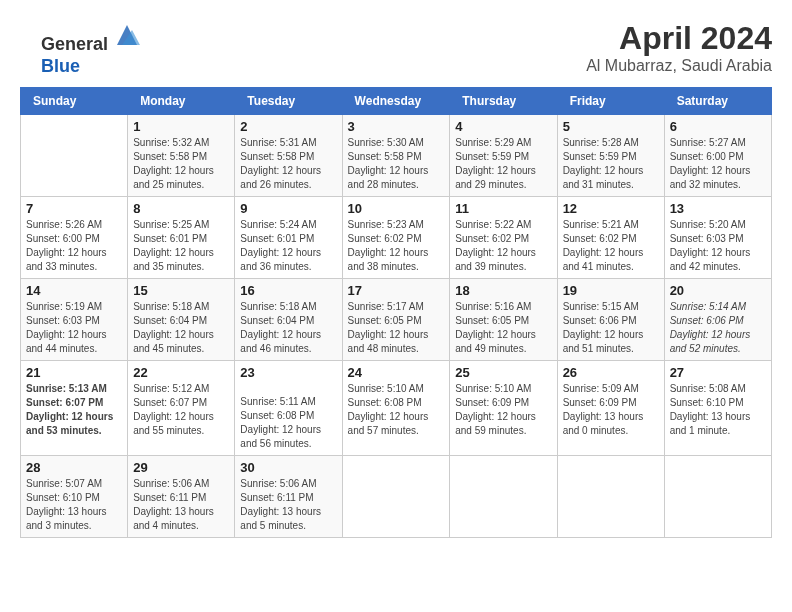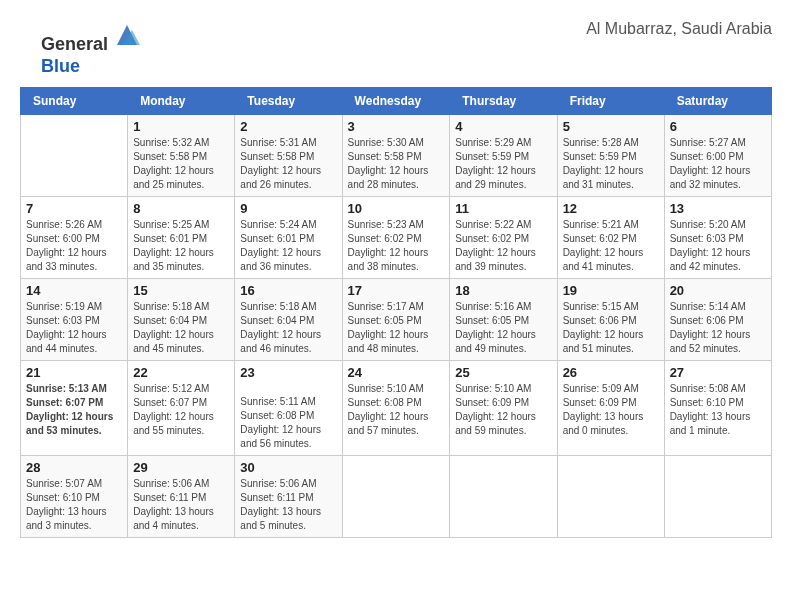--- a/index.html
+++ b/index.html
@@ -99,20 +99,21 @@
             <polygon points="5,25 15,5 25,25" fill="#1a5fb4" opacity="0.8"></polygon>
             <polygon points="10,25 20,10 28,25" fill="#3a8fd4" opacity="0.6"></polygon>
           </svg>
       </div>
       <div class="logo-text">
         <span class="logo-blue">Blue</span>
       </div>
     </div>
   </div>
   <div class="title-area">
+    <div class="month-title">April 2024</div>
     <div class="location-title">Al Mubarraz, Saudi Arabia</div>
   </div>
 </div>
 
 <table class="calendar">
   <thead>
     <tr>
     <th>Sunday</th>
         <th>Monday</th>
         <th>Tuesday</th>
@@ -257,21 +258,21 @@
         </td>
         <td>
           <span class="day-num">19</span>
           <div class="day-detail" style="white-space: pre-line;">Sunrise: 5:15 AM
 Sunset: 6:06 PM
 Daylight: 12 hours
 and 51 minutes.</div>
         </td>
         <td>
           <span class="day-num">20</span>
-          <div class="day-detail" style="white-space: pre-line;">Sunrise: 5:14 AM
+          <div class="day-detail" style="white-space: pre-line; font-style: italic;">Sunrise: 5:14 AM
 Sunset: 6:06 PM
 Daylight: 12 hours
 and 52 minutes.</div>
         </td>
       </tr>
       <tr>
         <td>
           <span class="day-num">21</span>
           <div class="day-detail" style="white-space: pre-line; font-weight: bold;">Sunrise: 5:13 AM
 Sunset: 6:07 PM

